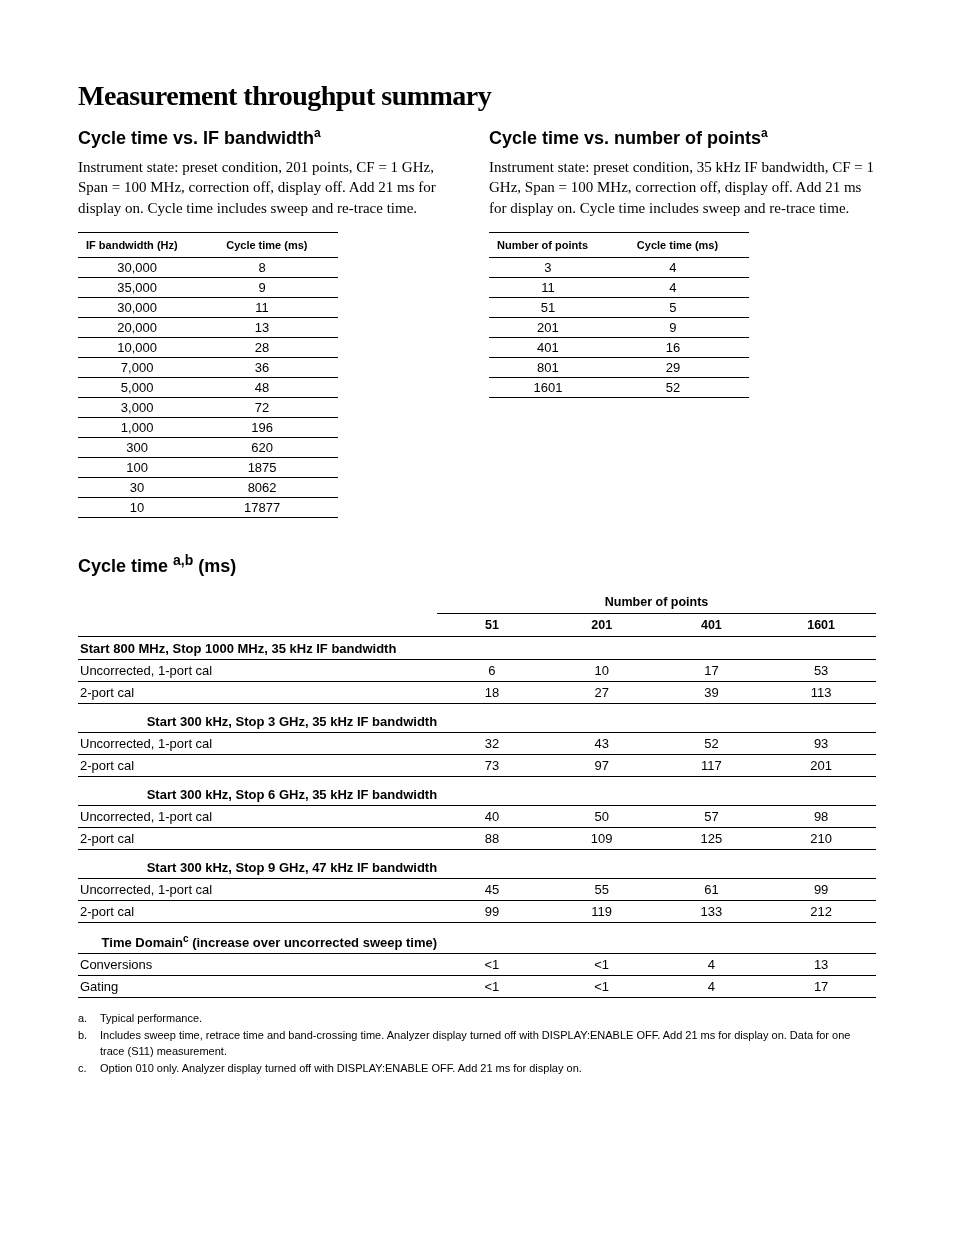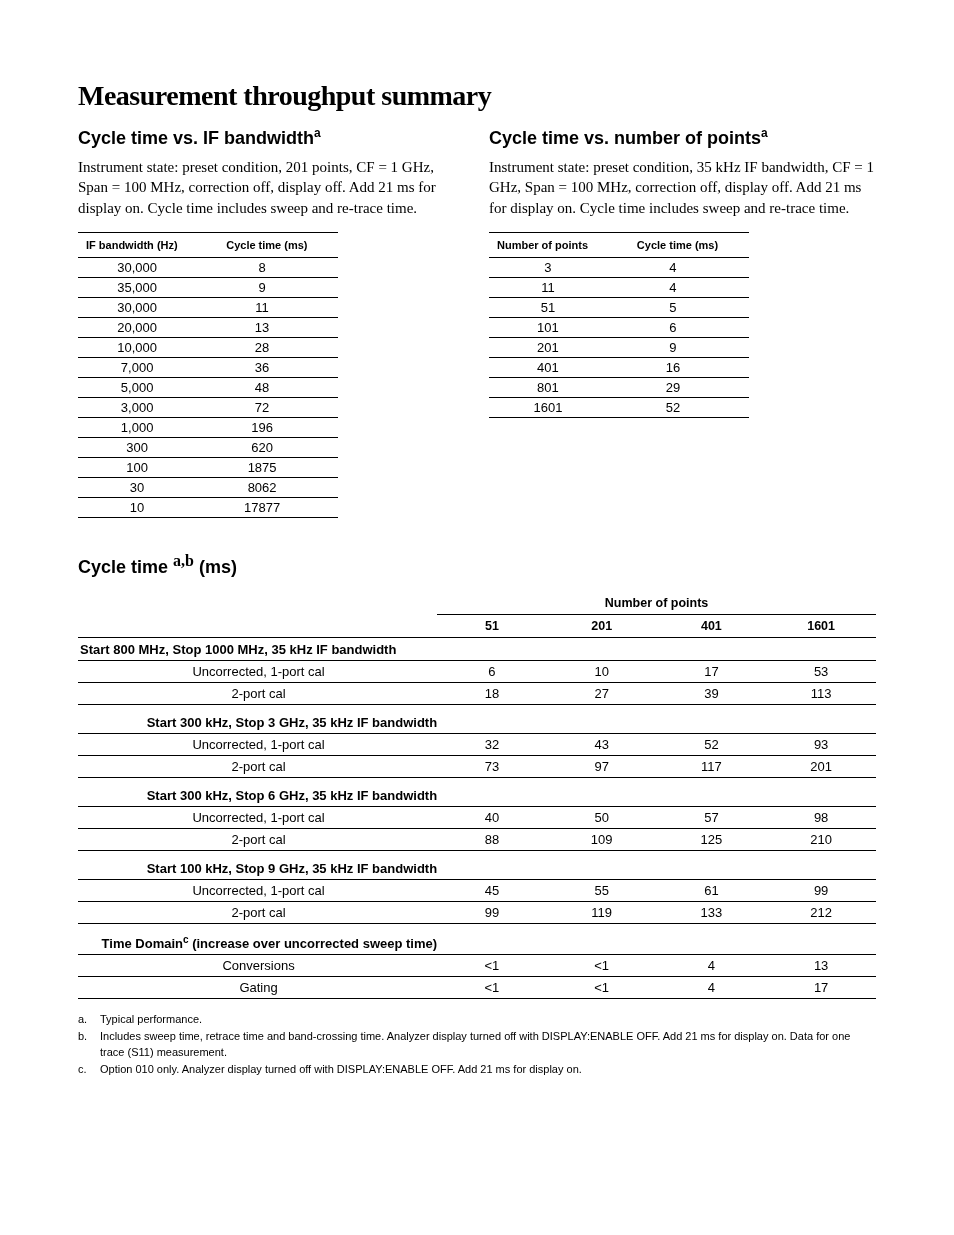--- a/index.html
+++ b/index.html
@@ -60,21 +60,21 @@
   table.small td:first-child { text-align: center; padding-left: 18px; padding-right: 30px; }
   table.small td:last-child { text-align: center; padding-right: 30px;}
   table.small th:last-child { padding-left: 18px; margin-top: 44px;}
 
   h3 {
     font-family: Arial, Helvetica, sans-serif;
     font-weight: bold;
     font-size: 18px;
     margin: 34px 0 14px 0;
   }
-  h3 sup { font-size: 16px; font-family: Liberation Serif, serif; }
+  h3 sup { font-size: 14px; }
 
   table.wide {
     width: 100%;
     font-size: 13px;
     border-bottom: 1px solid #000;
   }
   table.wide th.spanhead {
     font-weight: bold;
     text-align: center;
     border-bottom: 0.5px solid #000;
@@ -90,21 +90,21 @@
   }
   table.wide th.leftblank {
     border-bottom: 1.2px solid #000;
   }
   table.wide td {
     padding: 3px 0;
     border-bottom: 0.5px solid #000;
     text-align: center;
   }
   table.wide td.label {
-    text-align: center;
+    text-align: left;
     padding-left: 2px;
   }
   table.wide td.grouphead {
     font-weight: bold;
     text-align: right;
     padding-top: 10px;
     padding-left: 2px;
   }
   table.wide td.grouphead-first {
     font-weight: bold;
@@ -229,24 +229,20 @@
               <td>3</td>
               <td>4</td>
             </tr>
             <tr>
               <td>11</td>
               <td>4</td>
             </tr>
             <tr>
               <td>51</td>
               <td>5</td>
-            </tr>
-            <tr>
-              <td>101</td>
-              <td>6</td>
             </tr>
             <tr>
               <td>201</td>
               <td>9</td>
             </tr>
             <tr>
               <td>401</td>
               <td>16</td>
             </tr>
             <tr>
@@ -345,21 +341,21 @@
           <td>98</td>
         </tr>
         <tr>
           <td class="label">2-port cal</td>
           <td>88</td>
           <td>109</td>
           <td>125</td>
           <td>210</td>
         </tr>
         <tr>
-          <td class="grouphead">Start 100 kHz, Stop 9 GHz, 35 kHz IF bandwidth</td>
+          <td class="grouphead">Start 300 kHz, Stop 9 GHz, 47 kHz IF bandwidth</td>
           <td class="blank"></td>
           <td class="blank"></td>
           <td class="blank"></td>
           <td class="blank"></td>
         </tr>
         <tr>
           <td class="label">Uncorrected, 1-port cal</td>
           <td>45</td>
           <td>55</td>
           <td>61</td>

